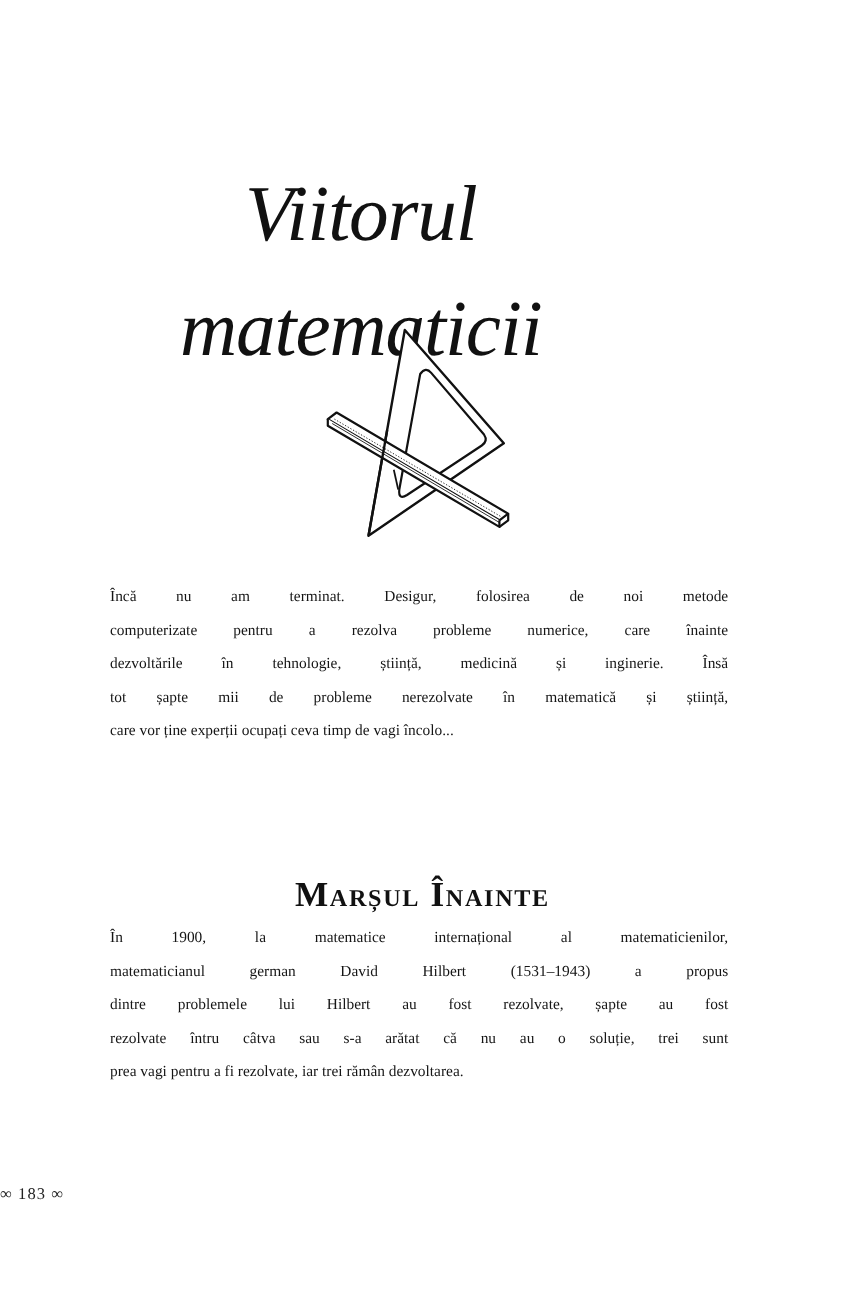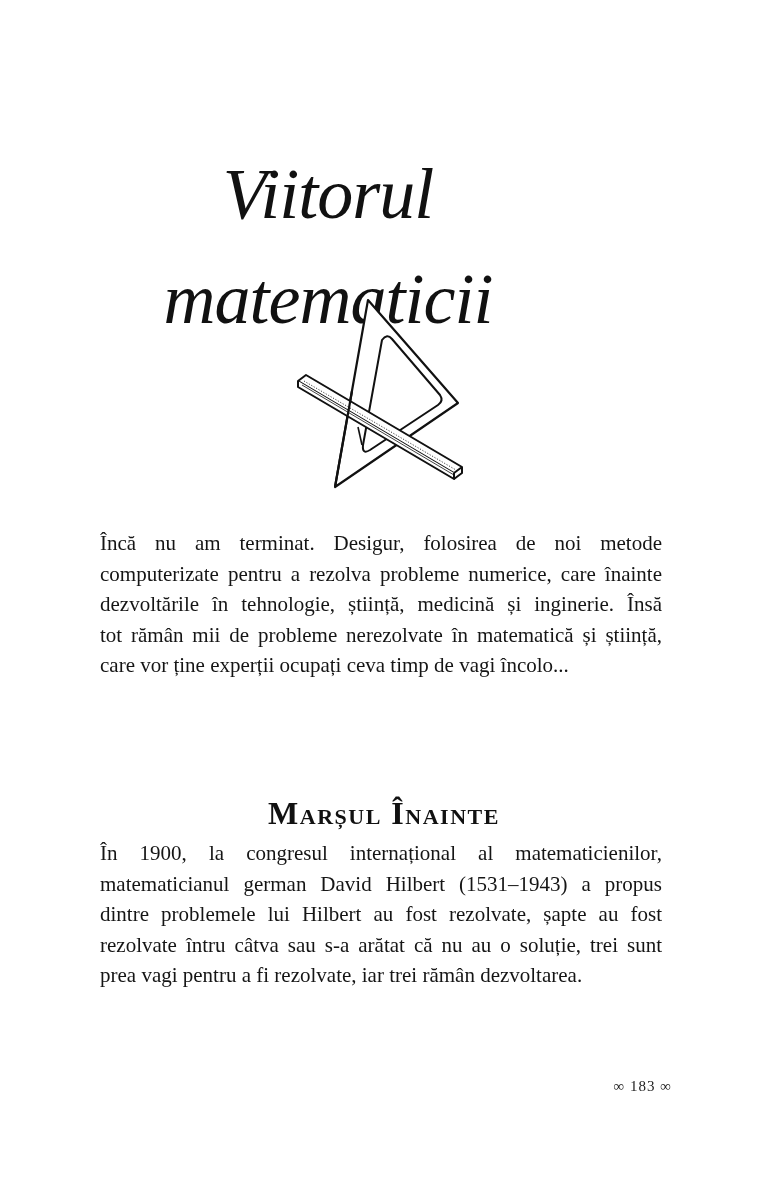--- a/index.html
+++ b/index.html
@@ -7,33 +7,33 @@
   .title {
     position: absolute; left: 0; width: 656px; text-align: center;
     font-style: italic; font-size: 72px; line-height: 1; font-weight: normal;
     letter-spacing: -1px; color: #111;
   }
   #title-line-1 { top: 110px; }
   #title-line-2 { top: 215px; }
   .illustration { position: absolute; left: 290px; top: 295px; width: 180px; height: 200px; }
   .body-text {
     position: absolute; left: 100px; width: 562px;
-    font-size: 21px; line-height: 30.5px; text-align: justify; color: #151515;
+    font-size: 14px; line-height: 30.5px; text-align: justify; color: #151515;
   }
   .body-text .line { display: block; text-align: justify; text-align-last: justify; white-space: nowrap; height: 30.5px; }
   .body-text .line.last { text-align-last: left; }
   #para-1 { top: 528px; }
   .section-heading {
     position: absolute; top: 768px; left: 0; width: 768px; text-align: center;
     font-weight: bold; font-size: 32px; font-variant: small-caps; letter-spacing: 1.5px; color: #111;
   }
   #para-2 { top: 838px; }
   .page-number {
-    position: absolute; top: 1078px; left: 0; width: 640px; text-align: right;
-    font-size: 15px; color: #222; letter-spacing: 1px; margin-left: 32px;
+    position: absolute; top: 1078px; left: 0; width: 640px; text-align: left;
+    font-size: 15px; color: #222; letter-spacing: 1px;
   }
 </style>
 </head>
 <body>
 
 <h1 class="title" id="title-line-1">Viitorul</h1>
 <h1 class="title" id="title-line-2">matematicii</h1>
 
 <div class="illustration">
   <svg width="180" height="200" viewBox="0 0 180 200" fill="none" stroke="#111" stroke-width="2.2" stroke-linejoin="round">
@@ -52,27 +52,27 @@
 
     <path d="M62 96 L45 192" stroke-width="2.2"></path>
     <path d="M72 150 L68 132" stroke-width="1.6"></path>
   </svg>
 </div>
 
 <div class="body-text" id="para-1">
   <span class="line">Încă nu am terminat. Desigur, folosirea de noi metode</span>
   <span class="line">computerizate pentru a rezolva probleme numerice, care înainte</span>
   <span class="line">dezvoltările în tehnologie, știință, medicină și inginerie. Însă</span>
-  <span class="line">tot rămân mii de probleme nerezolvate în matematică și știință,</span>
+  <span class="line">tot șapte mii de probleme nerezolvate în matematică și știință,</span>
   <span class="line last">care vor ține experții ocupați ceva timp de vagi încolo...</span>
 </div>
 
 <h2 class="section-heading">Marșul Înainte</h2>
 
 <div class="body-text" id="para-2">
-  <span class="line">În 1900, la congresul internațional al matematicienilor,</span>
+  <span class="line">În 1900, la matematice internațional al matematicienilor,</span>
   <span class="line">matematicianul german David Hilbert (1531–1943) a propus</span>
   <span class="line">dintre problemele lui Hilbert au fost rezolvate, șapte au fost</span>
   <span class="line">rezolvate întru câtva sau s-a arătat că nu au o soluție, trei sunt</span>
   <span class="line last">prea vagi pentru a fi rezolvate, iar trei rămân dezvoltarea.</span>
 </div>
 
 <div class="page-number">∞ 183 ∞</div>
 
 </body></html>

